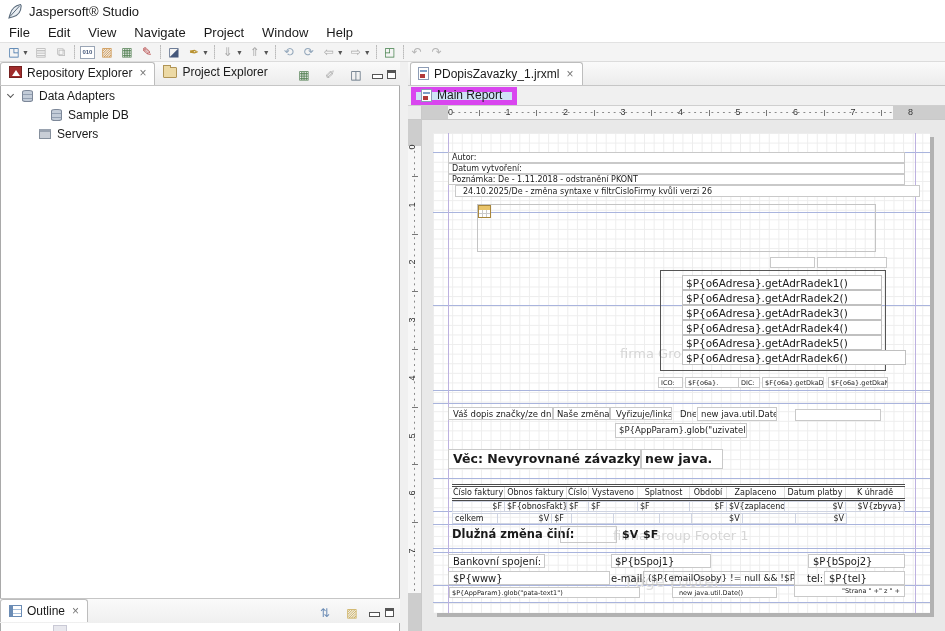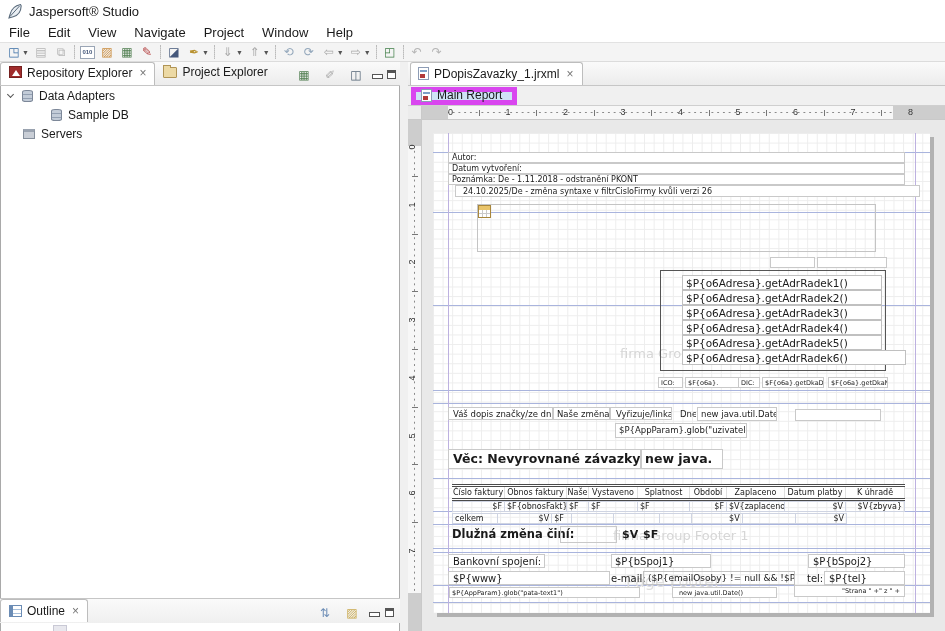--- a/index.html
+++ b/index.html
@@ -157,21 +157,21 @@
             <div class="tree-row" style="padding-left: 0px;">
               <div class="chev"></div>
               <div class="i-db"></div>
               <div>Data Adapters</div>
             </div>
             <div class="tree-row" style="padding-left: 28px;">
               <div style="width: 16px; flex: 0 0 auto;"></div>
               <div class="i-db"></div>
               <div>Sample DB</div>
             </div>
-            <div class="tree-row" style="padding-left: 0px;">
+            <div class="tree-row" style="padding-left: 16px;">
               <div style="width: 16px; flex: 0 0 auto;"></div>
               <div class="i-server"></div>
               <div>Servers</div>
             </div>
           </div>
       </div>
       <div class="outline-sec">
         <div class="otab">
           <span class="i-outline"></span>
           <span>Outline</span>
@@ -303,21 +303,21 @@
             <div class="box" style="left:362px; top:276px; width:86px; height:12px;"></div>
             <div class="box" style="left:182px; top:290px; width:132px; height:15px; font-size:8.5px; line-height:13px; padding-left:3px;">$P{AppParam}.glob("uzivatel-t")</div>
 
             <div class="box bold" style="left:15px; top:316px; width:193px; height:20px; font-size:12.5px; line-height:18px; padding-left:4px;">Věc: Nevyrovnané závazky k</div>
             <div class="box bold" style="left:208px; top:316px; width:82px; height:20px; font-size:12.5px; line-height:18px; padding-left:3px;">new java.</div>
 
             <div id="invtable">
                 <div class="tbl-row" style="left: 19px; top: 351px; width: 453px; height: 17px; border-top: 3px double rgb(74, 74, 74); border-bottom: 3px double rgb(74, 74, 74); background: rgb(255, 255, 255);">
                   <div class="hd-cell" style="width: 53px;">Číslo faktury</div>
                   <div class="hd-cell" style="width: 62px;">Obnos faktury</div>
-                  <div class="hd-cell" style="width: 22px;">Naše</div>
+                  <div class="hd-cell" style="width: 22px;">Číslo</div>
                   <div class="hd-cell" style="width: 49px;">Vystaveno</div>
                   <div class="hd-cell" style="width: 52px;">Splatnost</div>
                   <div class="hd-cell" style="width: 37px;">Období</div>
                   <div class="hd-cell" style="width: 58px;">Zaplaceno</div>
                   <div class="hd-cell" style="width: 61px;">Datum platby</div>
                   <div class="hd-cell" style="width: 59px;">K úhradě</div>
                 </div>
                 <div class="tbl-row" style="left: 19px; top: 368px; width: 453px; height: 11px;">
                   <div class="tbl-cell" style="width: 53px; text-align: right;">$F</div>
                   <div class="tbl-cell" style="width: 62px; text-align: right;">$F{obnosFakt}</div>

